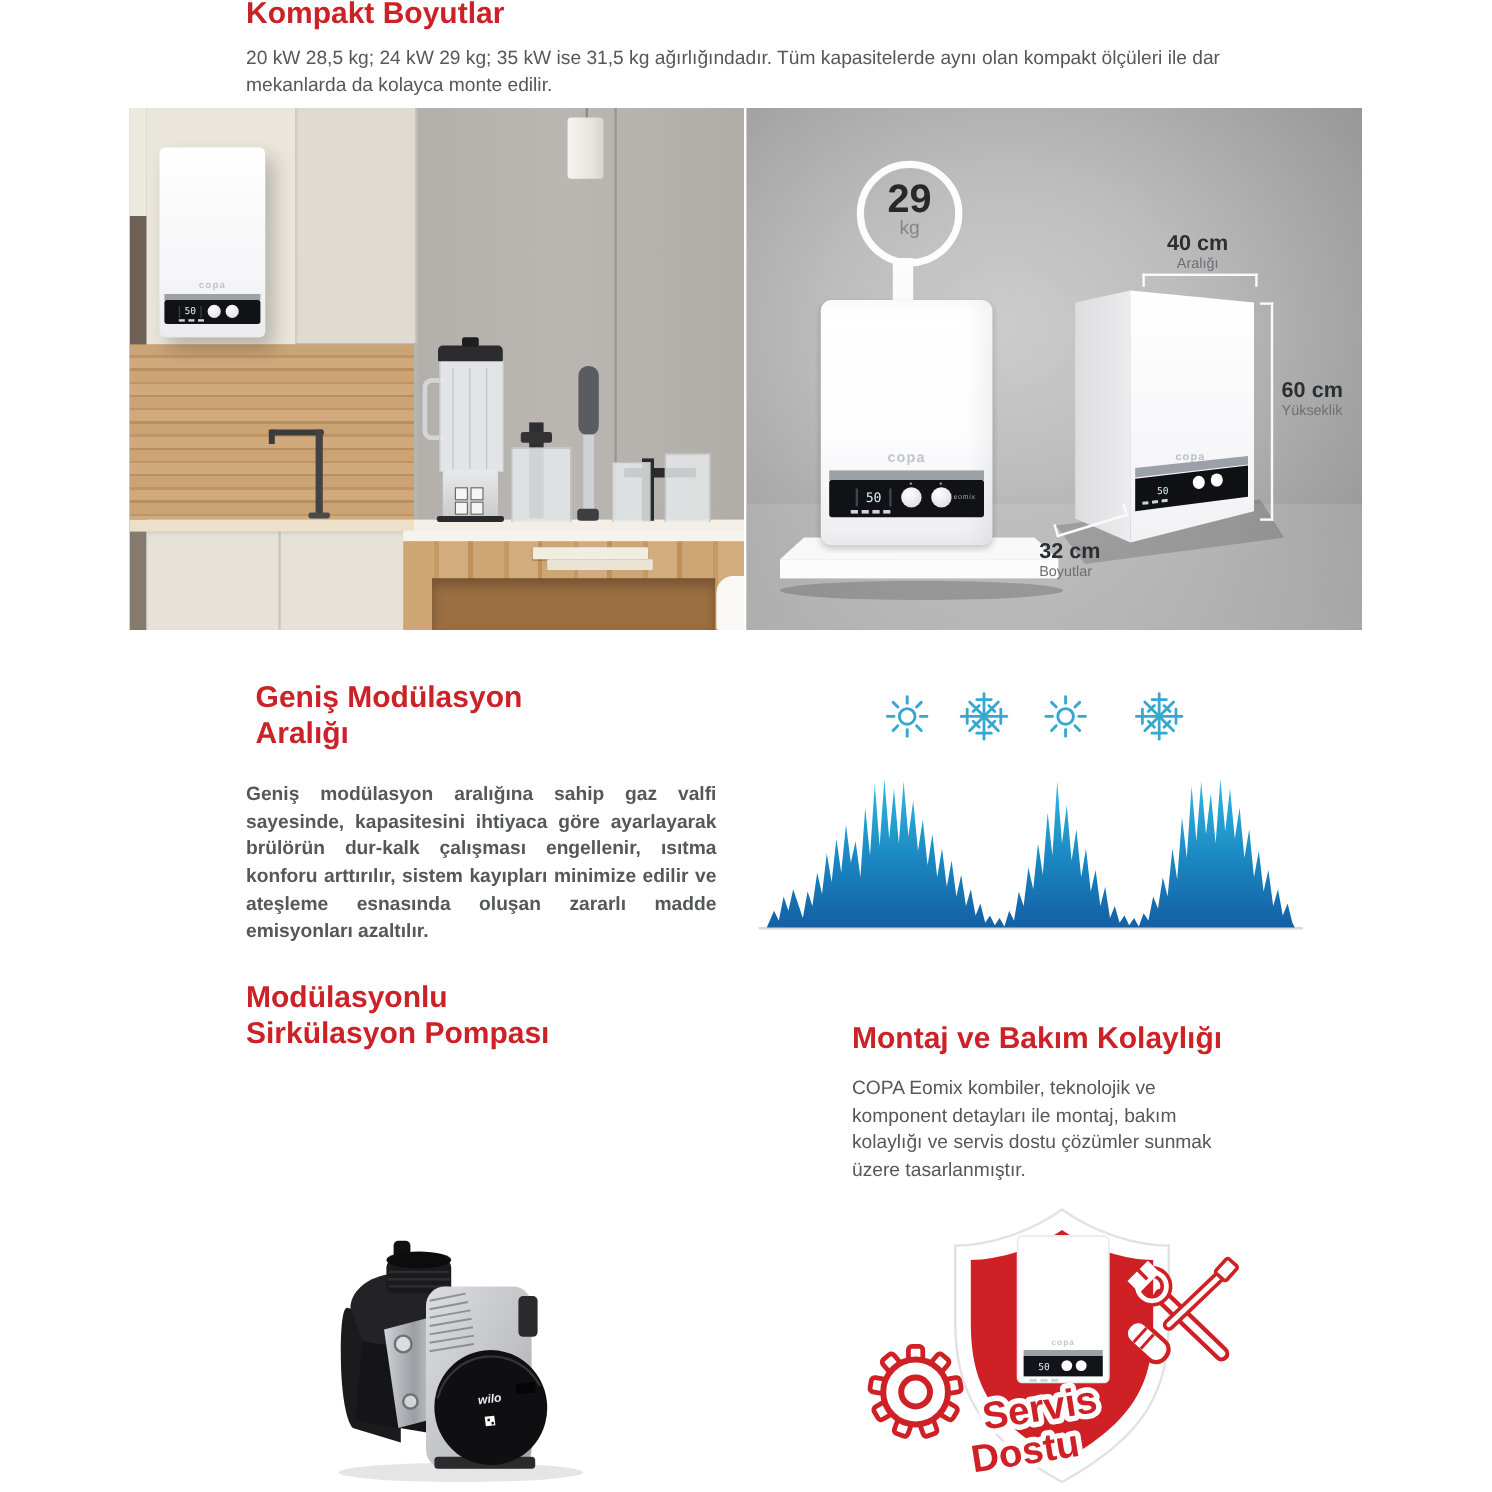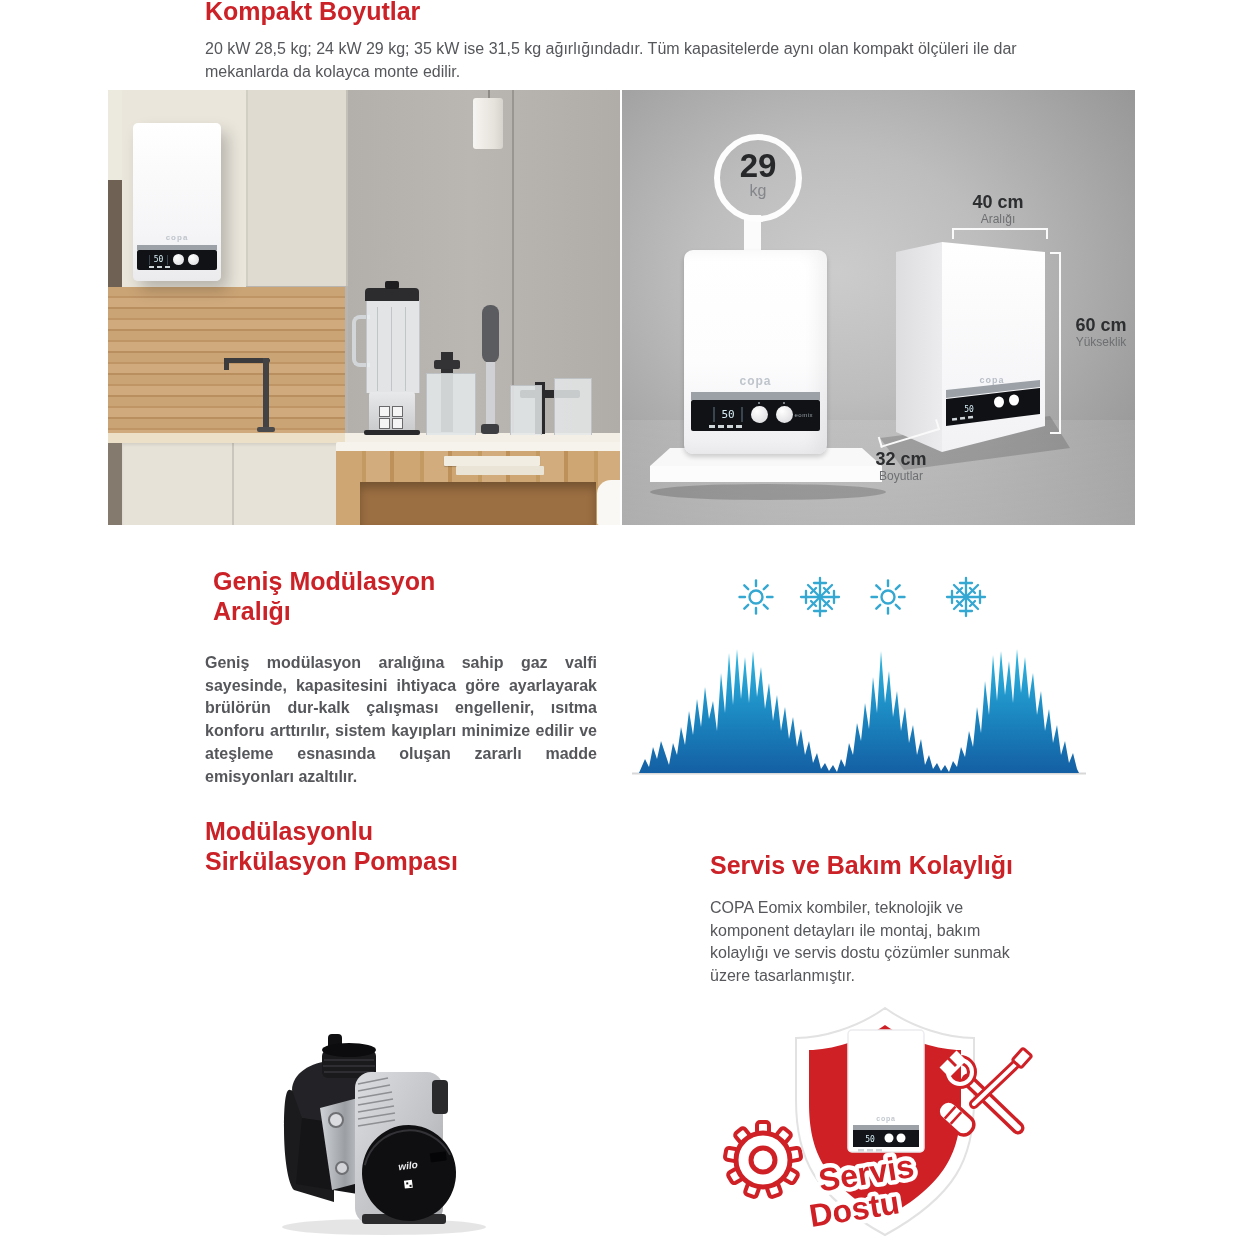--- a/index.html
+++ b/index.html
@@ -104,21 +104,21 @@
   .boiler-front .strip{position:absolute;left:7px;right:7px;top:142px;height:8px;background:#9ba1a7;}
   .boiler-front .panel{position:absolute;left:7px;right:7px;top:150px;height:31px;background:#101216;border-radius:2px;}
   .bf-disp{position:absolute;left:22px;top:7px;width:26px;height:15px;
       border-left:2px solid #39454f;border-right:2px solid #39454f;
       color:#d7eef5;font-size:11px;line-height:15px;text-align:center;font-family:"DejaVu Sans Mono",monospace;}
   .bf-dash{position:absolute;top:25px;width:6px;height:3px;background:#cfd6da;}
   .bf-knob{position:absolute;top:6px;width:17px;height:17px;border-radius:50%;
       background:radial-gradient(circle at 35% 30%,#ffffff,#d6d6da);}
   .bf-dot{position:absolute;top:2px;width:2px;height:2px;border-radius:50%;background:#9aa2aa;}
   .bf-model{position:absolute;right:7px;top:12px;font-size:6px;color:#9aa2aa;letter-spacing:0.5px;}
-  .dim{position:absolute;color:#2c2e30;text-align:center;}
+  .dim{position:absolute;color:#2c2e30;}
   .dim .v{font-size:18px;font-weight:bold;line-height:1.05;}
   .dim .l{font-size:12px;color:#6d6f72;line-height:1.2;}
   .brk-w{position:absolute;left:330px;top:138px;width:92px;height:9px;
       border-top:2px solid #fafafa;border-left:2px solid #fafafa;border-right:2px solid #fafafa;}
   .brk-h{position:absolute;left:428px;top:162px;width:9px;height:178px;
       border-right:2px solid #fafafa;border-top:2px solid #fafafa;border-bottom:2px solid #fafafa;}
   .brk-d{position:absolute;left:256px;top:338px;width:58px;height:9px;transform:rotate(-17deg);
       border-bottom:2px solid #fafafa;border-left:2px solid #fafafa;border-right:2px solid #fafafa;}
 
   
@@ -421,21 +421,21 @@
       <ellipse cx="147" cy="145" rx="47" ry="48" fill="#0f0f11"></ellipse>
       <path d="M104,132 A46,46 0 0 1 190,132" fill="none" stroke="#333337" stroke-width="2"></path>
       <text x="147" y="141" font-size="10" font-weight="bold" font-style="italic" fill="#ededef" text-anchor="middle">wilo</text>
       <rect x="141" y="152" width="8" height="8" fill="#ffffff"></rect>
       <rect x="143" y="154" width="2" height="2" fill="#111"></rect>
         <rect x="146" y="157" width="2" height="2" fill="#111"></rect>
       <rect x="170" y="128" width="16" height="9" rx="1" fill="#050507"></rect>
     </g>
   </svg>
 
-  <div class="h-red" style="left:710px;top:851px;">Servis ve Bakım Kolaylığı</div>
+  <div class="h-red" style="left:710px;top:851px;">Montaj ve Bakım Kolaylığı</div>
   <div class="body-txt" style="left:710px;top:897px;width:300px;">COPA Eomix kombiler, teknolojik ve komponent detayları ile montaj, bakım kolaylığı ve servis dostu çözümler sunmak üzere tasarlanmıştır.</div>
 
   <svg class="shield-illu" viewBox="0 0 332 243">
 
     <g>
       <g fill="#ffffff" stroke="#cf2026" stroke-width="4">
         <g transform="rotate(0 43 160)">
             <rect x="37" y="122" width="12" height="12" rx="3"></rect>
           </g>
         <g transform="rotate(40 43 160)">

